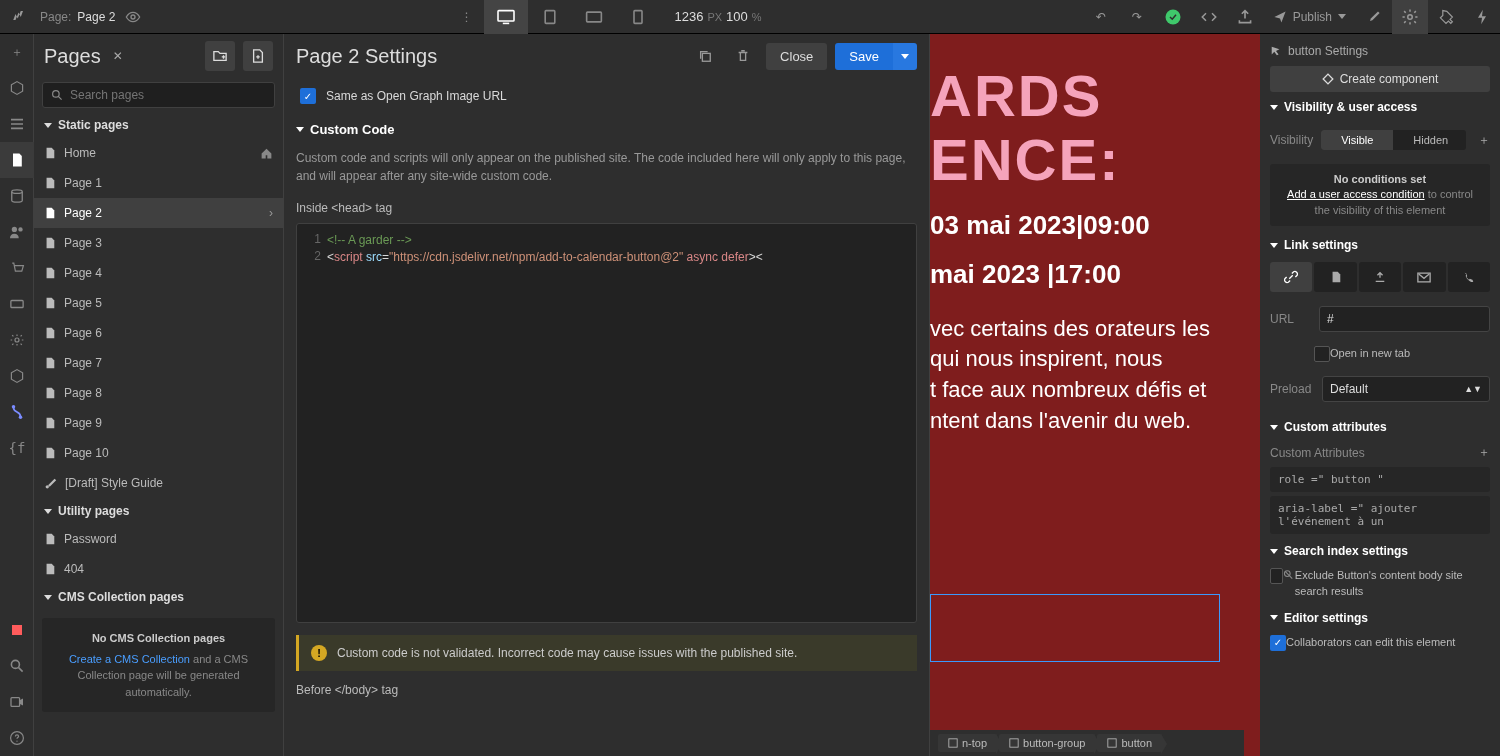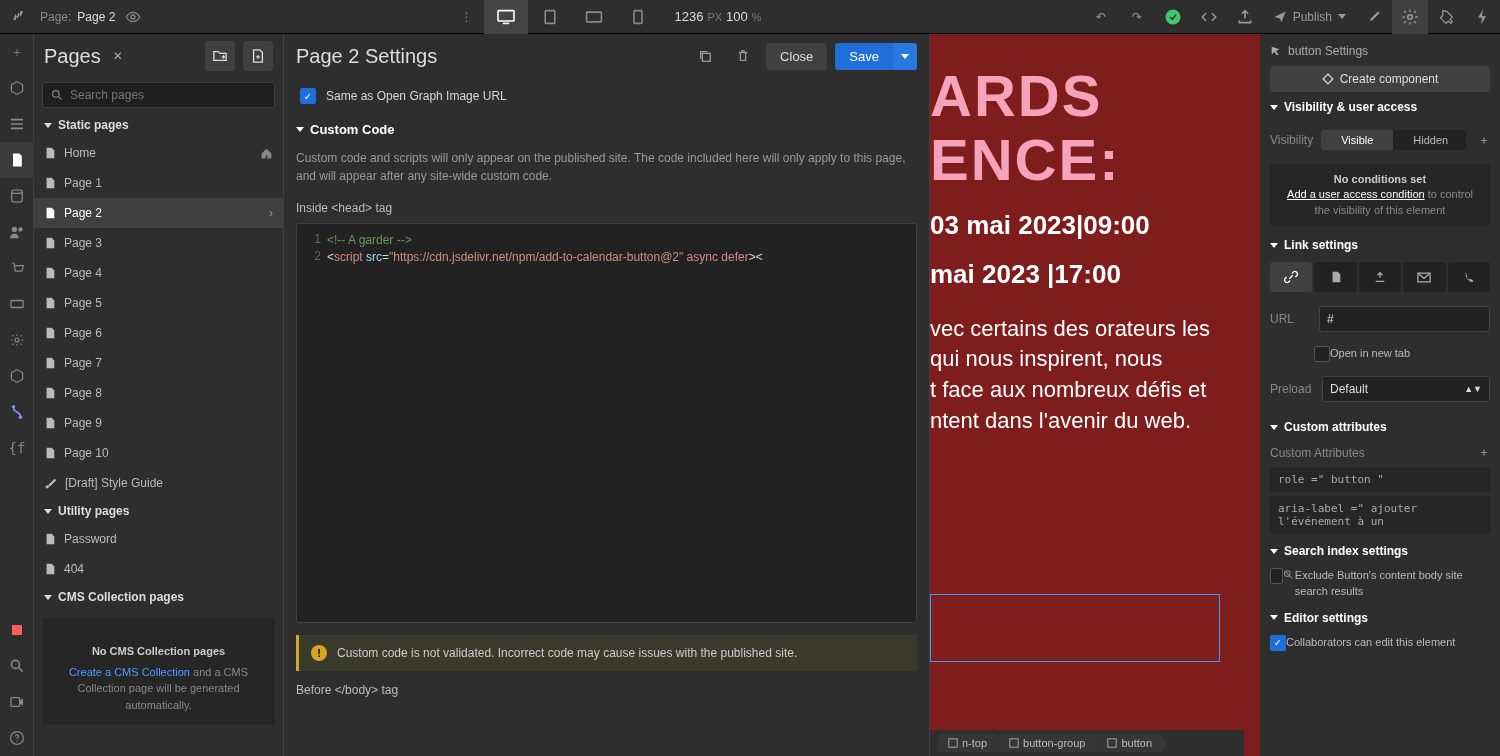--- a/index.html
+++ b/index.html
@@ -36,21 +36,21 @@
 .pp-btn{width:30px;height:30px;background:#404040;border-radius:3px;display:flex;align-items:center;justify-content:center;color:#ddd;cursor:pointer;}
 .search-wrap{padding:4px 8px;}
 .search-box{background:#1f1f1f;border:1px solid #404040;border-radius:3px;height:26px;display:flex;align-items:center;padding:0 8px;color:#888;gap:6px;}
 .search-box input{background:none;border:none;color:#ddd;font-size:12px;outline:none;flex:1;}
 .sec-head{display:flex;align-items:center;padding:6px 10px;gap:6px;font-weight:600;font-size:12px;color:#ddd;}
 .page-item{display:flex;align-items:center;height:30px;padding:0 10px;gap:8px;color:#bbb;cursor:pointer;}
 .page-item.sel{background:#404040;color:#fff;}
 .page-item.sel .chev{margin-left:auto;color:#999;}
 .page-item .home{margin-left:auto;color:#888;}
 .info-box{margin:8px;padding:12px;background:#262626;border-radius:3px;text-align:center;color:#888;font-size:11px;line-height:1.5;}
-.info-box b{color:#ccc;display:block;margin-bottom:4px;margin-top:13px;}
+.info-box b{color:#ccc;display:block;margin-bottom:4px;}
 .info-box a{color:#4a9eff;cursor:pointer;}
 .settings-panel{width:646px;background:#2e2e2e;border-right:1px solid #404040;display:flex;flex-direction:column;}
 .sp-head{height:44px;display:flex;align-items:center;padding:0 12px;gap:8px;}
 .sp-head h2{color:#ddd;font-size:20px;font-weight:500;}
 .sp-head-sp{flex:1;}
 .sp-ic{color:#999;padding:0 8px;cursor:pointer;}
 .btn{padding:6px 14px;border-radius:3px;font-size:13px;cursor:pointer;border:none;}
 .btn-g{background:#404040;color:#ddd;}
 .btn-b{background:#1e6fd9;color:#fff;}
 .btn-dd{display:flex;}

